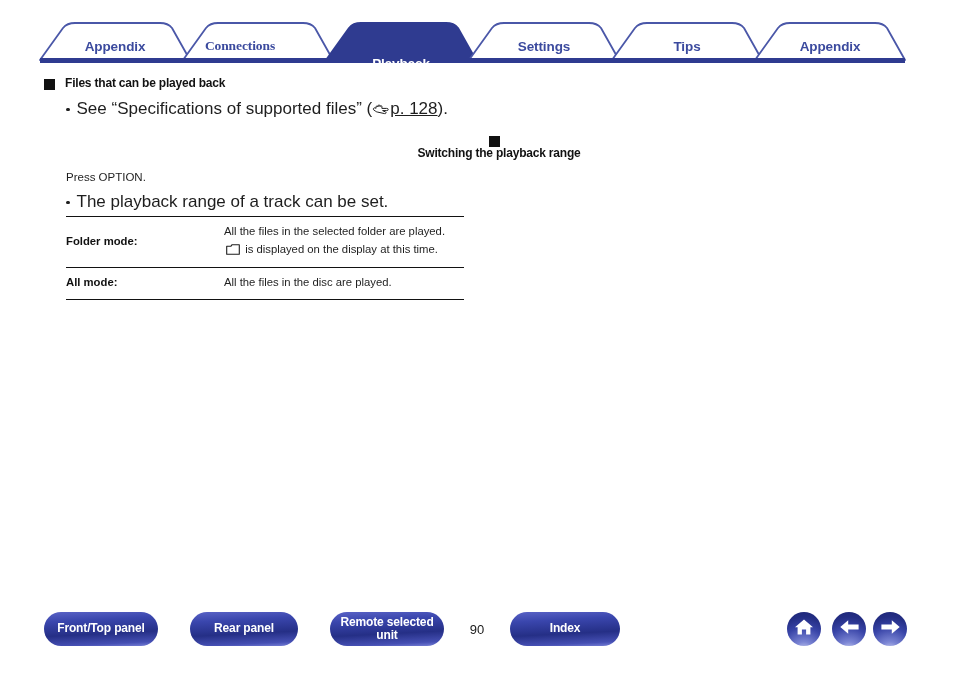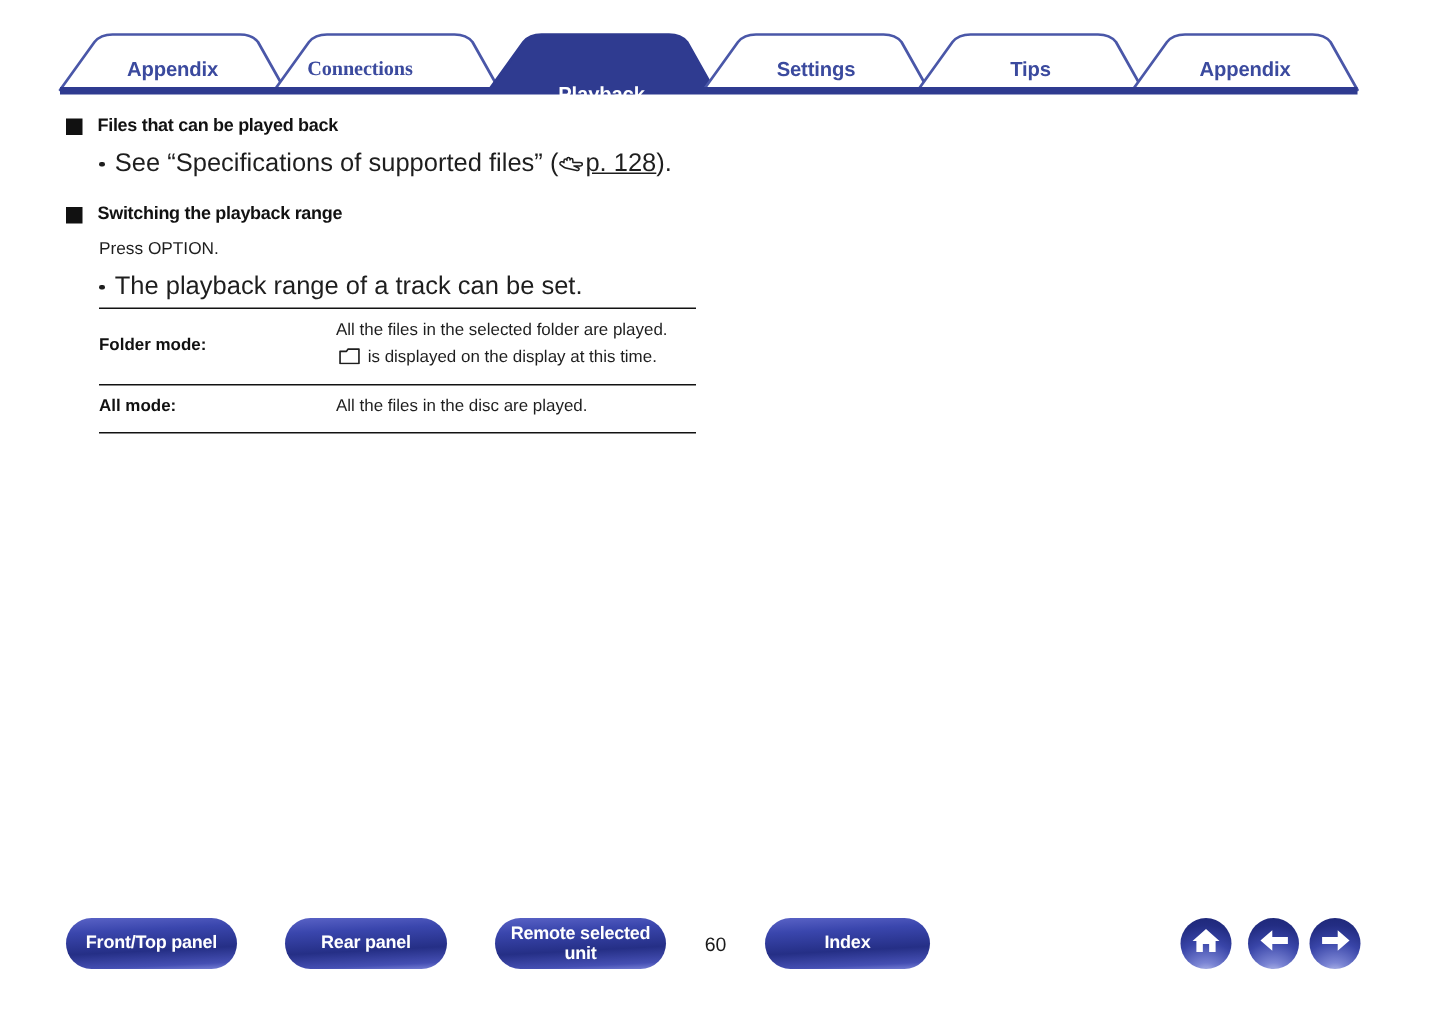--- a/index.html
+++ b/index.html
@@ -62,21 +62,21 @@
     display: inline-block;
     width: 11px;
     height: 11px;
     background: #111111;
     margin-right: 10px;
     flex: 0 0 auto;
     position: relative;
     top: 1px;
   }
   #heading-1 { margin-top: 6px; }
-  #heading-2 { margin-top: 15px; }
+  #heading-2 { margin-top: 15px; flex-direction: column; }
 
   .bullet-line {
     display: flex;
     align-items: baseline;
     margin-left: 66px;
     margin-top: 9px;
     font-size: 17px;
     color: #1e1e1e;
   }
   .round-bullet {
@@ -266,21 +266,21 @@
     </tbody>
   </table>
 </div>
 
 <div id="footer">
 
   <div class="pill-btn" id="btn-rear">Rear panel</div>
   <div class="pill-btn" id="btn-front-top">Front/Top panel</div>
   <div class="pill-btn" id="btn-remote">Remote selected unit</div>
 
-  <div id="page-number">60</div>
+  <div id="page-number">90</div>
 
   <div class="pill-btn" id="btn-index">Index</div>
 
   <div class="circle-btn" id="btn-home">
     <span>
       <svg width="20" height="18" viewBox="0 0 20 18" xmlns="http://www.w3.org/2000/svg">
         <path d="M10 1.4 L19 9.3 L16.4 9.3 L16.4 16.6 L12.1 16.6 L12.1 11.4 L7.9 11.4 L7.9 16.6 L3.6 16.6 L3.6 9.3 L1 9.3 Z" fill="#ffffff"></path>
       </svg>
     </span>
   </div>

